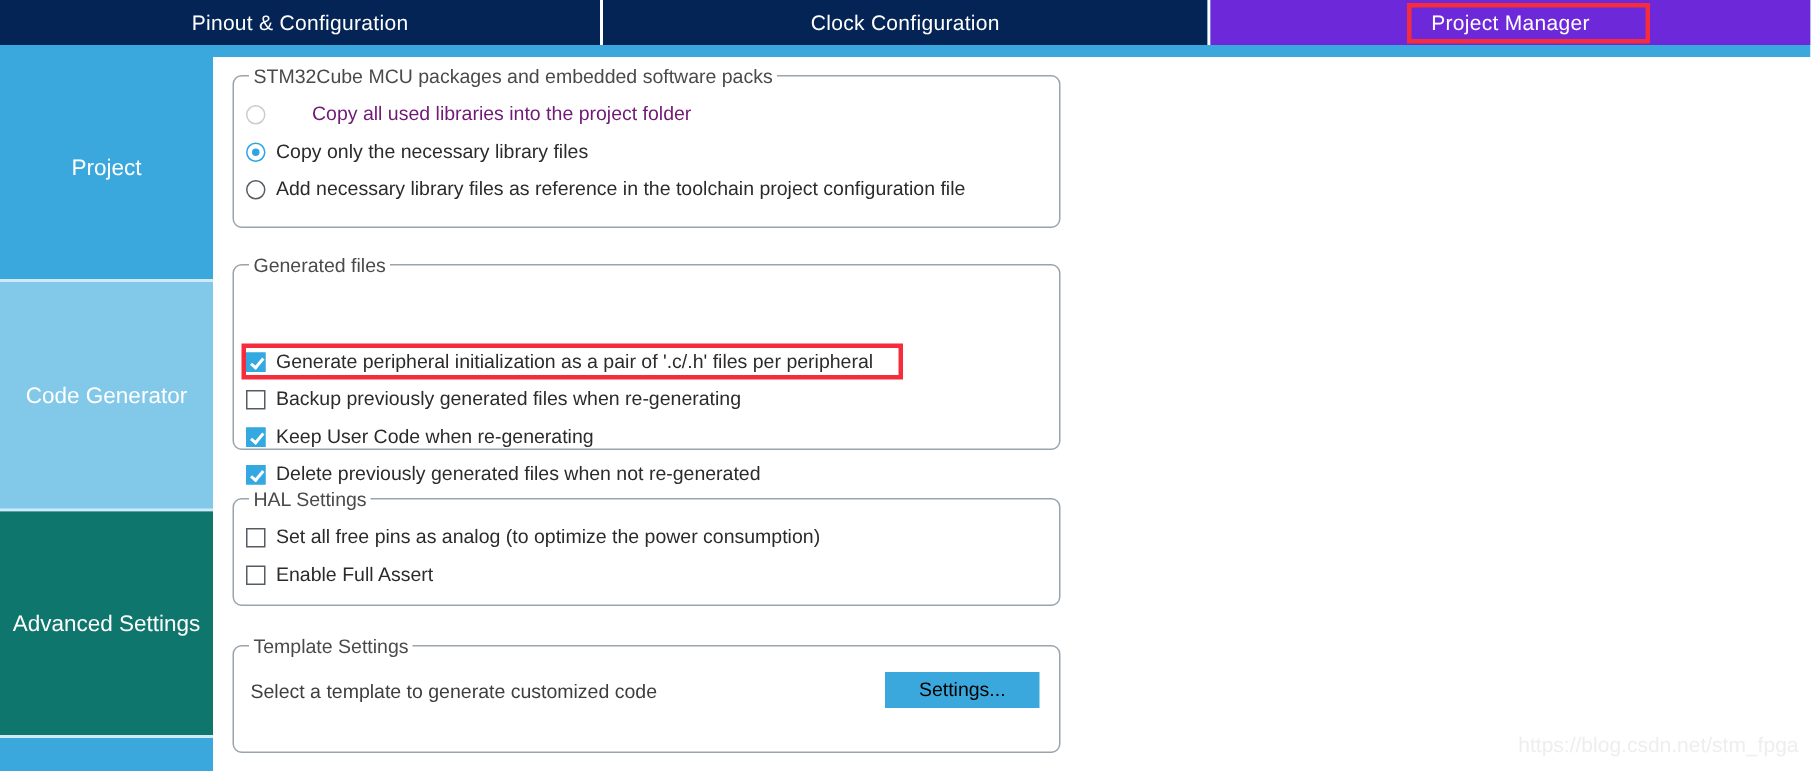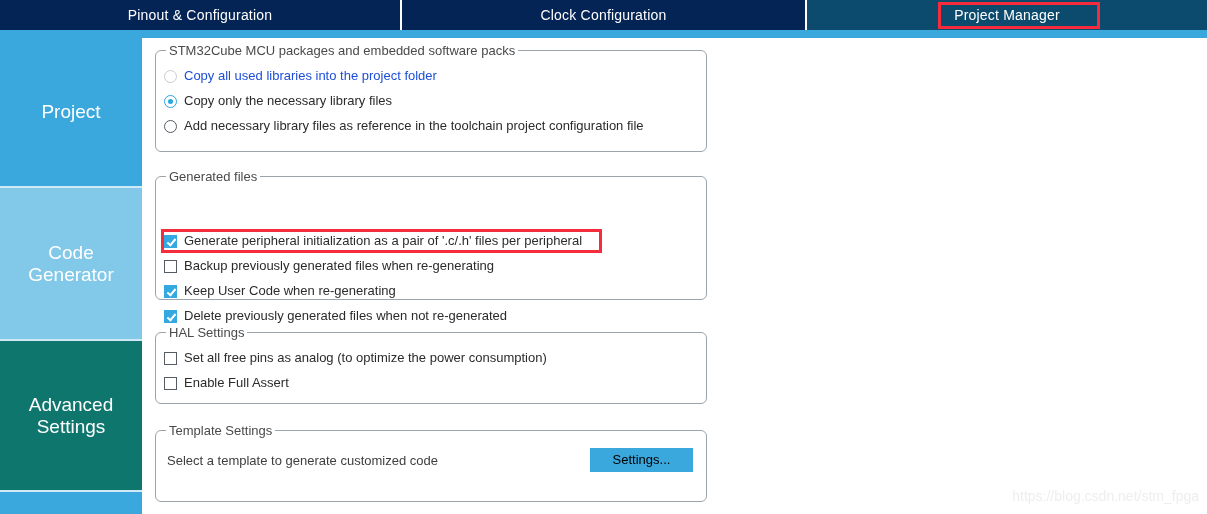--- a/index.html
+++ b/index.html
@@ -29,21 +29,21 @@
     top: 0;
     height: 30px;
     line-height: 30px;
     text-align: center;
     color: #ffffff;
     font-size: 14px;
     letter-spacing: .2px;
     box-sizing: border-box;
   }
   .tab.inactive { background: #032454; }
-  .tab.active   { background: #0c4a6e; }
+  .tab.active   { background: #6d28d9; }
   .tab-sep {
     position: absolute;
     top: 0;
     width: 2px; height: 30px;
     background: #ffffff;
   }
   #tab-pinout   { left: 0px;   width: 400px; }
   #tab-clock    { left: 402px; width: 403px; }
   #tab-project  { left: 807px; width: 400px; }
   #sep-1 { left: 400px; }
@@ -71,21 +71,21 @@
     position: absolute;
     left: 0; top: 38px;
     width: 142px; height: 476px;
     background: #3ba8dd;
   }
   .side-item {
     position: absolute;
     left: 0;
     width: 142px;
     color: #ffffff;
-    font-size: 19px;
+    font-size: 15px;
     text-align: center;
     box-sizing: border-box;
     border-bottom: 2px solid #cfe9f7;
   }
   .side-item span {
     position: absolute;
     left: 0; right: 0;
     top: 50%;
     transform: translateY(-50%);
     display: block;
@@ -135,21 +135,21 @@
     height: 22px;
     display: flex;
     align-items: center;
     white-space: nowrap;
   }
   .opt-label {
     font-size: 13px;
     color: #2b2b2b;
     line-height: 22px;
   }
-  .opt-label.disabled { color: #1d4ed8; }
+  .opt-label.disabled { color: #701a75; margin-left: 24px; }
 
   
   .radio {
     width: 13px; height: 13px;
     border-radius: 50%;
     box-sizing: border-box;
     margin-right: 7px;
     flex: 0 0 auto;
     position: relative;
     background: #ffffff;

